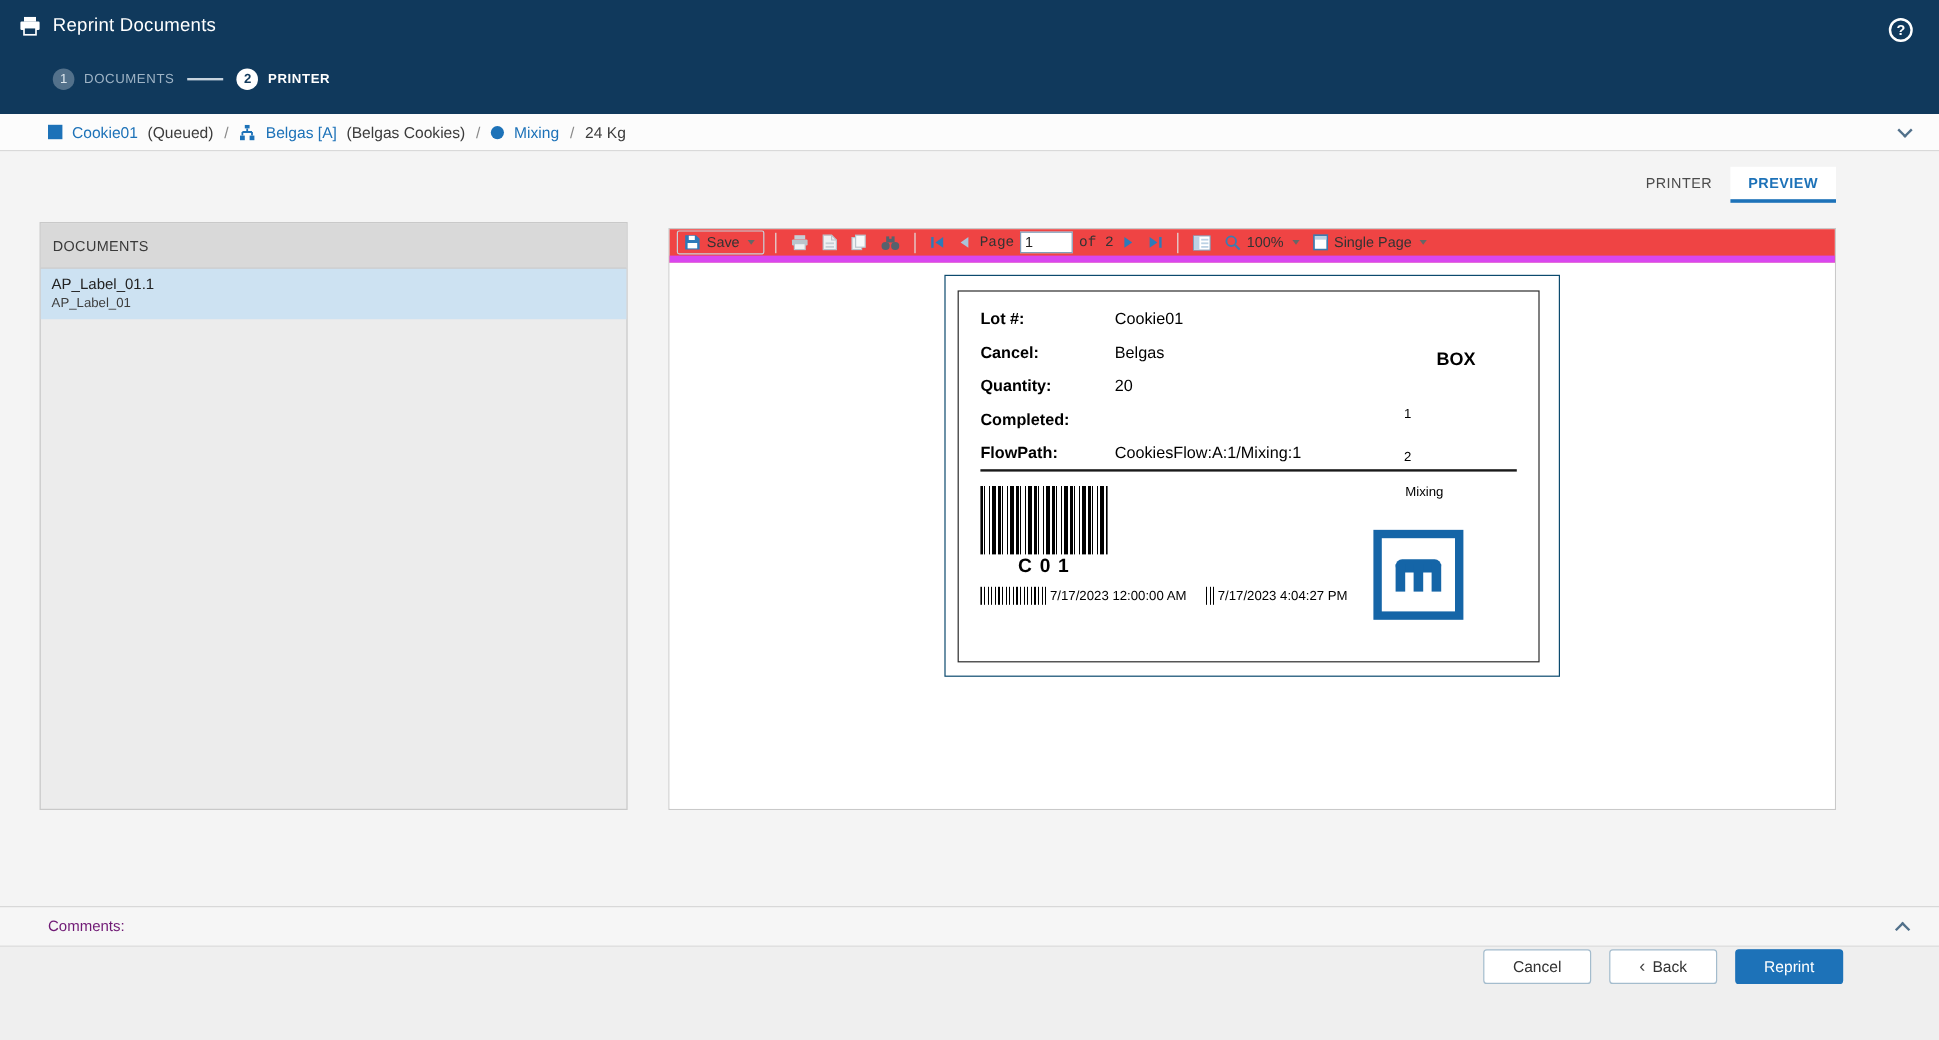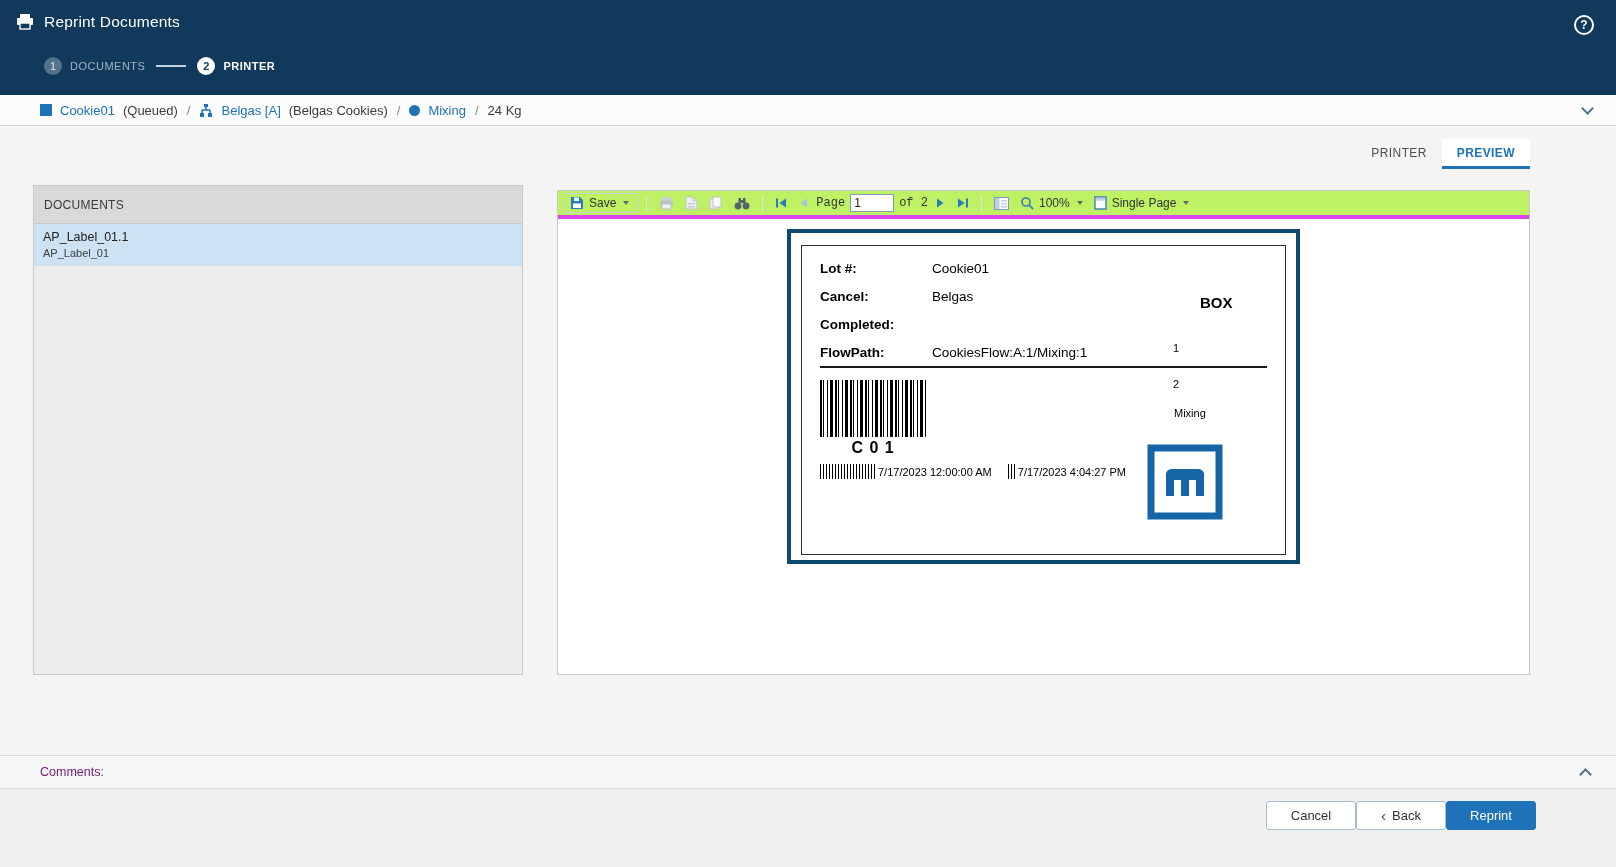--- a/index.html
+++ b/index.html
@@ -67,43 +67,43 @@
   .doc-item.selected { background: #cde2f2; }
   .doc-title { font-size: 12.5px; color: #222; }
   .doc-subtitle { font-size: 11px; color: #3e3e3e; margin-top: 3px; }
 
   
   .viewer-panel {
     position: absolute; left: 557px; top: 190px; width: 973px; height: 485px;
     background: #fff; border: 1px solid #c9c9c9;
   }
   .viewer-toolbar {
-    height: 28px; border-bottom: 4px solid #d946ef; display: flex; align-items: center;
-    padding: 0 6px; gap: 5px; font-size: 12px; color: #333; background: #bef264;
+    height: 28px; border-bottom: 6px solid #d946ef; display: flex; align-items: center;
+    padding: 0 6px; gap: 5px; font-size: 12px; color: #333; background: #ef4444;
   }
   .tb-btn, .tb-iconbtn {
     background: none; border: none; display: flex; align-items: center; gap: 5px;
     font: inherit; color: inherit; cursor: pointer; padding: 2px 3px;
   }
   .save-btn { border: 1px solid #c7d2da; border-radius: 2px; padding: 2px 7px 2px 5px; }
   .caret { width: 0; height: 0; border-left: 3.5px solid transparent; border-right: 3.5px solid transparent; border-top: 4px solid #666; margin-left: 2px; }
   .tb-sep { width: 1px; height: 17px; background: #e2e2e2; margin: 0 4px; }
   .tb-ic { display: flex; align-items: center; }
   .page-input {
     width: 44px; height: 18px; border: 1px solid #7f9db9; font-size: 12px; padding: 0 3px;
     font-family: inherit; color: #222; background: #fff;
   }
   .tb-text { color: #333; font-family: Liberation Mono, monospace; }
 
   .viewer-canvas { height: 455px; background: #fff; overflow: hidden; }
 
   
   .report-page {
     width: 513px; height: 335px; margin: 10px auto 0 auto; background: #fff;
-    border: 4px solid #0c4a6e; position: relative;
+    border: 1px solid #0c4a6e; position: relative;
   }
   .label-frame {
     position: absolute; left: 10px; top: 12px; width: 485px; height: 310px;
     border: 1px solid #2c2c2c; padding: 8px 0 0 18px; color: #000;
   }
   .label-rows { width: 447px; border-bottom: 2px solid #1a1a1a; }
   .lrow { display: flex; align-items: center; height: 28px; }
   .lname { font-weight: bold; font-size: 13.5px; width: 112px; flex: none; }
   .lval { font-size: 13.5px; }
   .abs { position: absolute; margin-top: 32px; }
@@ -137,21 +137,21 @@
     display: flex; align-items: center; padding: 0 40px; cursor: pointer;
   }
   .comments-label { color: #701a75; font-size: 12.5px; }
   .comments-chevron { position: absolute; right: 26px; top: 14px; }
 
   
   .footer {
     position: absolute; left: 0; right: 0; top: 788px; bottom: 0;
     background: #efefef; border-top: 1px solid #dcdcdc;
   }
-  .footer-buttons { position: absolute; right: 80px; top: 12px; display: flex; }
+  .footer-buttons { position: absolute; right: 80px; top: 2px; display: flex; gap: 15px; }
   .btn {
     min-width: 90px; height: 29px; border: 1px solid #a4bccd; background: #fff; color: #333;
     font-size: 13px; font-family: inherit; border-radius: 3px; cursor: pointer;
     display: flex; align-items: center; justify-content: center; gap: 6px; padding: 0 16px;
   }
   .btn.primary { background: #1d72b8; border-color: #1d72b8; color: #fff; }
   .back-chev { font-size: 15px; color: #444; line-height: 1; }
 </style>
 </head>
 <body>
@@ -345,20 +345,24 @@
           <div class="label-rows">
             <div class="lrow">
               <span class="lname">Lot #:</span>
               <span class="lval">Cookie01</span>
             </div>
             <div class="lrow">
               <span class="lname">Cancel:</span>
               <span class="lval">Belgas</span>
             </div>
             <div class="lrow">
+              <span class="lname">Quantity:</span>
+              <span class="lval">20</span>
+            </div>
+            <div class="lrow">
               <span class="lname">Completed:</span>
               <span class="lval"></span>
             </div>
             <div class="lrow">
               <span class="lname">FlowPath:</span>
               <span class="lval">CookiesFlow:A:1/Mixing:1</span>
             </div>
           </div>
 
           <span class="abs box-label">BOX</span>

